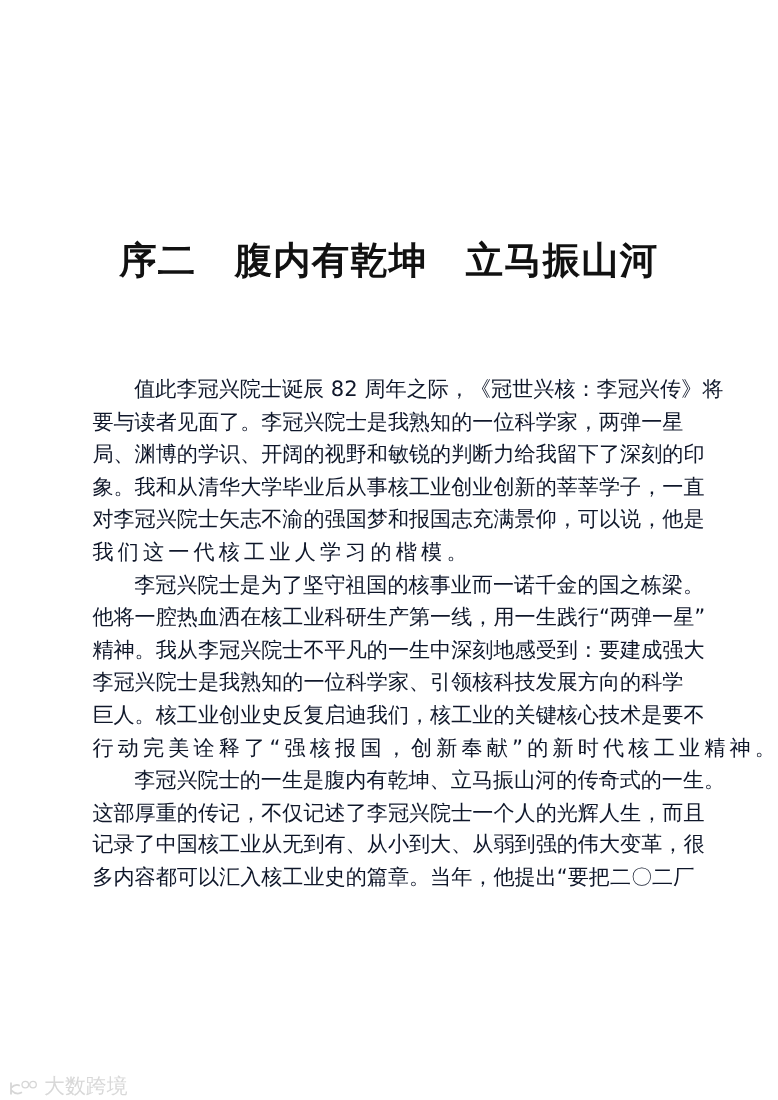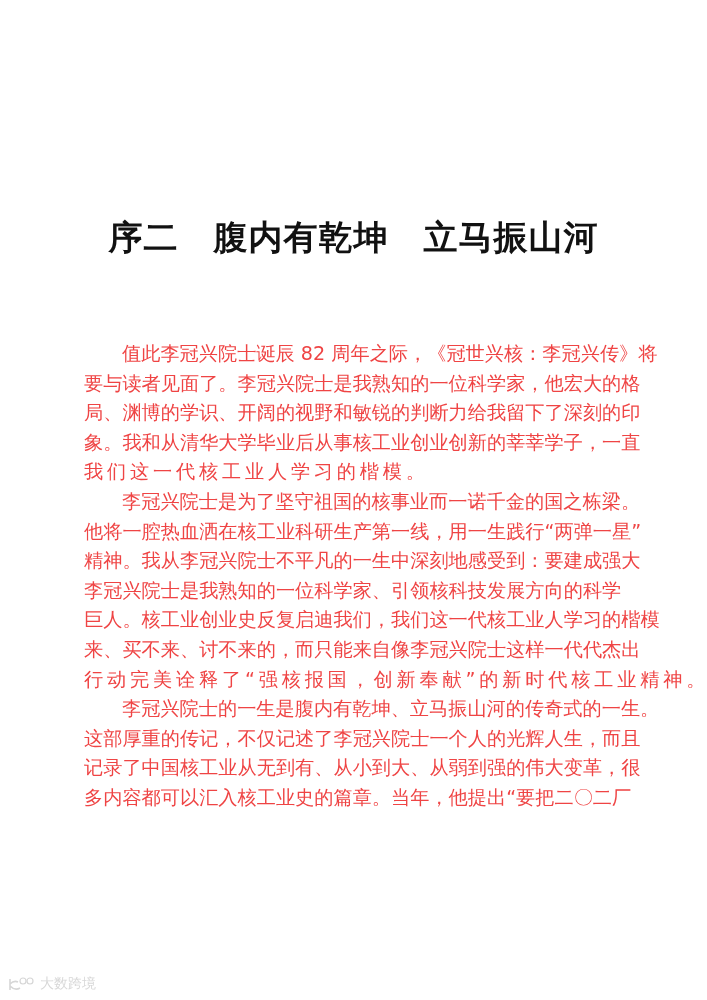--- a/index.html
+++ b/index.html
@@ -43,72 +43,72 @@
       top: 339px;
       width: 516px;
     }
     .line {
       height: 29.6px;
       line-height: 29.6px;
       font-size: 19.2px;
       white-space: nowrap;
       text-align: justify;
       text-align-last: justify;
-      color: #ef4444;
+      color: #0f172a;
       font-family: "DejaVu Sans", "Liberation Sans", sans-serif;
       font-weight: normal;
       letter-spacing: 0px;
     }
     .line.last {
       text-align-last: left;
       letter-spacing: 3.8px;
     }
     .line.indent {
       padding-left: 38px;
     }
     .watermark {
       position: absolute;
       left: 8px;
       top: 975px;
       display: flex;
       align-items: center;
       gap: 4px;
       color: #d8d8d8;
       font-family: "DejaVu Sans", "Liberation Sans", sans-serif;
-      font-size: 14px;
+      font-size: 19px;
     }
     .wm-logo {
       width: 28px;
       height: 16px;
       position: relative;
     }
   </style>
 </head>
 <body>
 
 <div class="page">
   <div class="title">序二　腹内有乾坤　立马振山河</div>
 
   <div class="body-text">
 
     <div>
       <div class="line indent">值此李冠兴院士诞辰 82 周年之际，《冠世兴核：李冠兴传》将</div>
-      <div class="line">要与读者见面了。李冠兴院士是我熟知的一位科学家，他宏大的格</div>
+      <div class="line">要与读者见面了。李冠兴院士是我熟知的一位科学家，两弹一星</div>
       <div class="line">局、渊博的学识、开阔的视野和敏锐的判断力给我留下了深刻的印</div>
       <div class="line">象。我和从清华大学毕业后从事核工业创业创新的莘莘学子，一直</div>
+      <div class="line">对李冠兴院士矢志不渝的强国梦和报国志充满景仰，可以说，他是</div>
       <div class="line last">我们这一代核工业人学习的楷模。</div>
     </div>
 
     <div>
       <div class="line indent">李冠兴院士是为了坚守祖国的核事业而一诺千金的国之栋梁。</div>
       <div class="line">他将一腔热血洒在核工业科研生产第一线，用一生践行“两弹一星”</div>
       <div class="line">精神。我从李冠兴院士不平凡的一生中深刻地感受到：要建成强大</div>
       <div class="line">李冠兴院士是我熟知的一位科学家、引领核科技发展方向的科学</div>
-      <div class="line">巨人。核工业创业史反复启迪我们，我们这一代核工业人学习的楷模</div>
-      <div class="line">来、买不来、讨不来的，而只能来自像李冠兴院士这样一代代杰出</div>
+      <div class="line">巨人。核工业创业史反复启迪我们，核工业的关键核心技术是要不</div>
       <div class="line last">行动完美诠释了“强核报国，创新奉献”的新时代核工业精神。</div>
     </div>
 
     <div>
       <div class="line indent">李冠兴院士的一生是腹内有乾坤、立马振山河的传奇式的一生。</div>
       <div class="line">这部厚重的传记，不仅记述了李冠兴院士一个人的光辉人生，而且</div>
       <div class="line">记录了中国核工业从无到有、从小到大、从弱到强的伟大变革，很</div>
       <div class="line">多内容都可以汇入核工业史的篇章。当年，他提出“要把二〇二厂</div>
     </div>
   </div>

